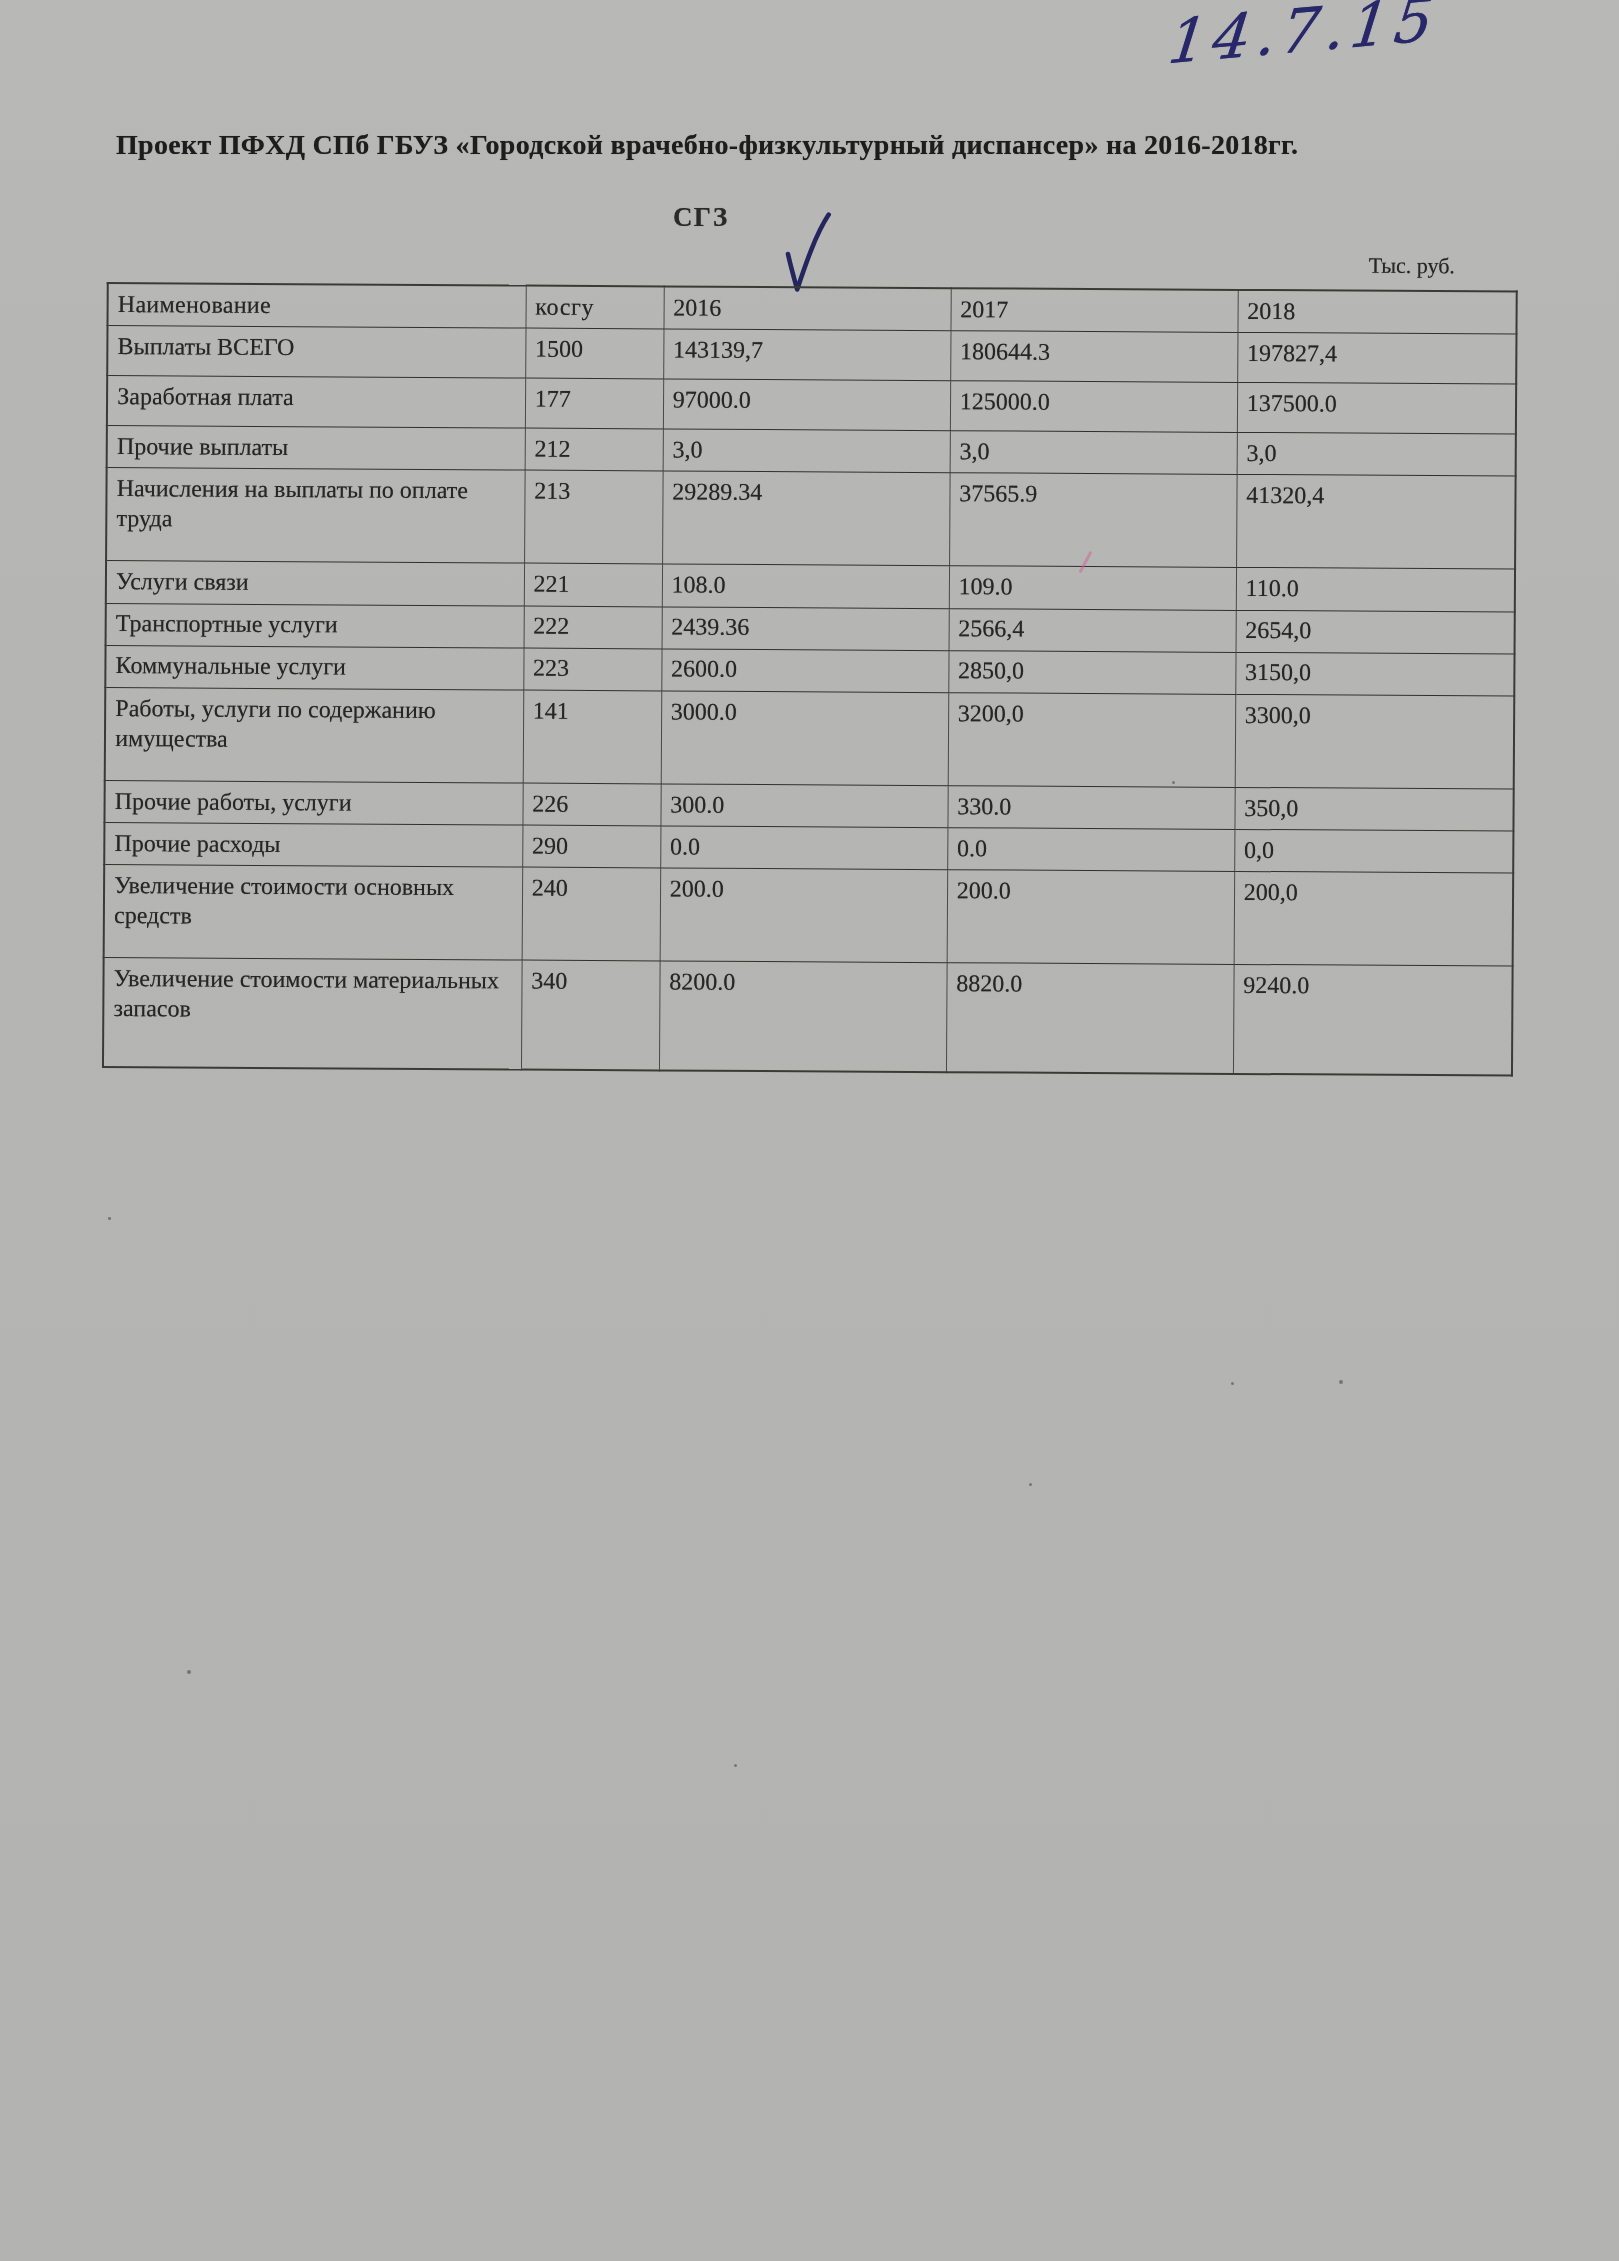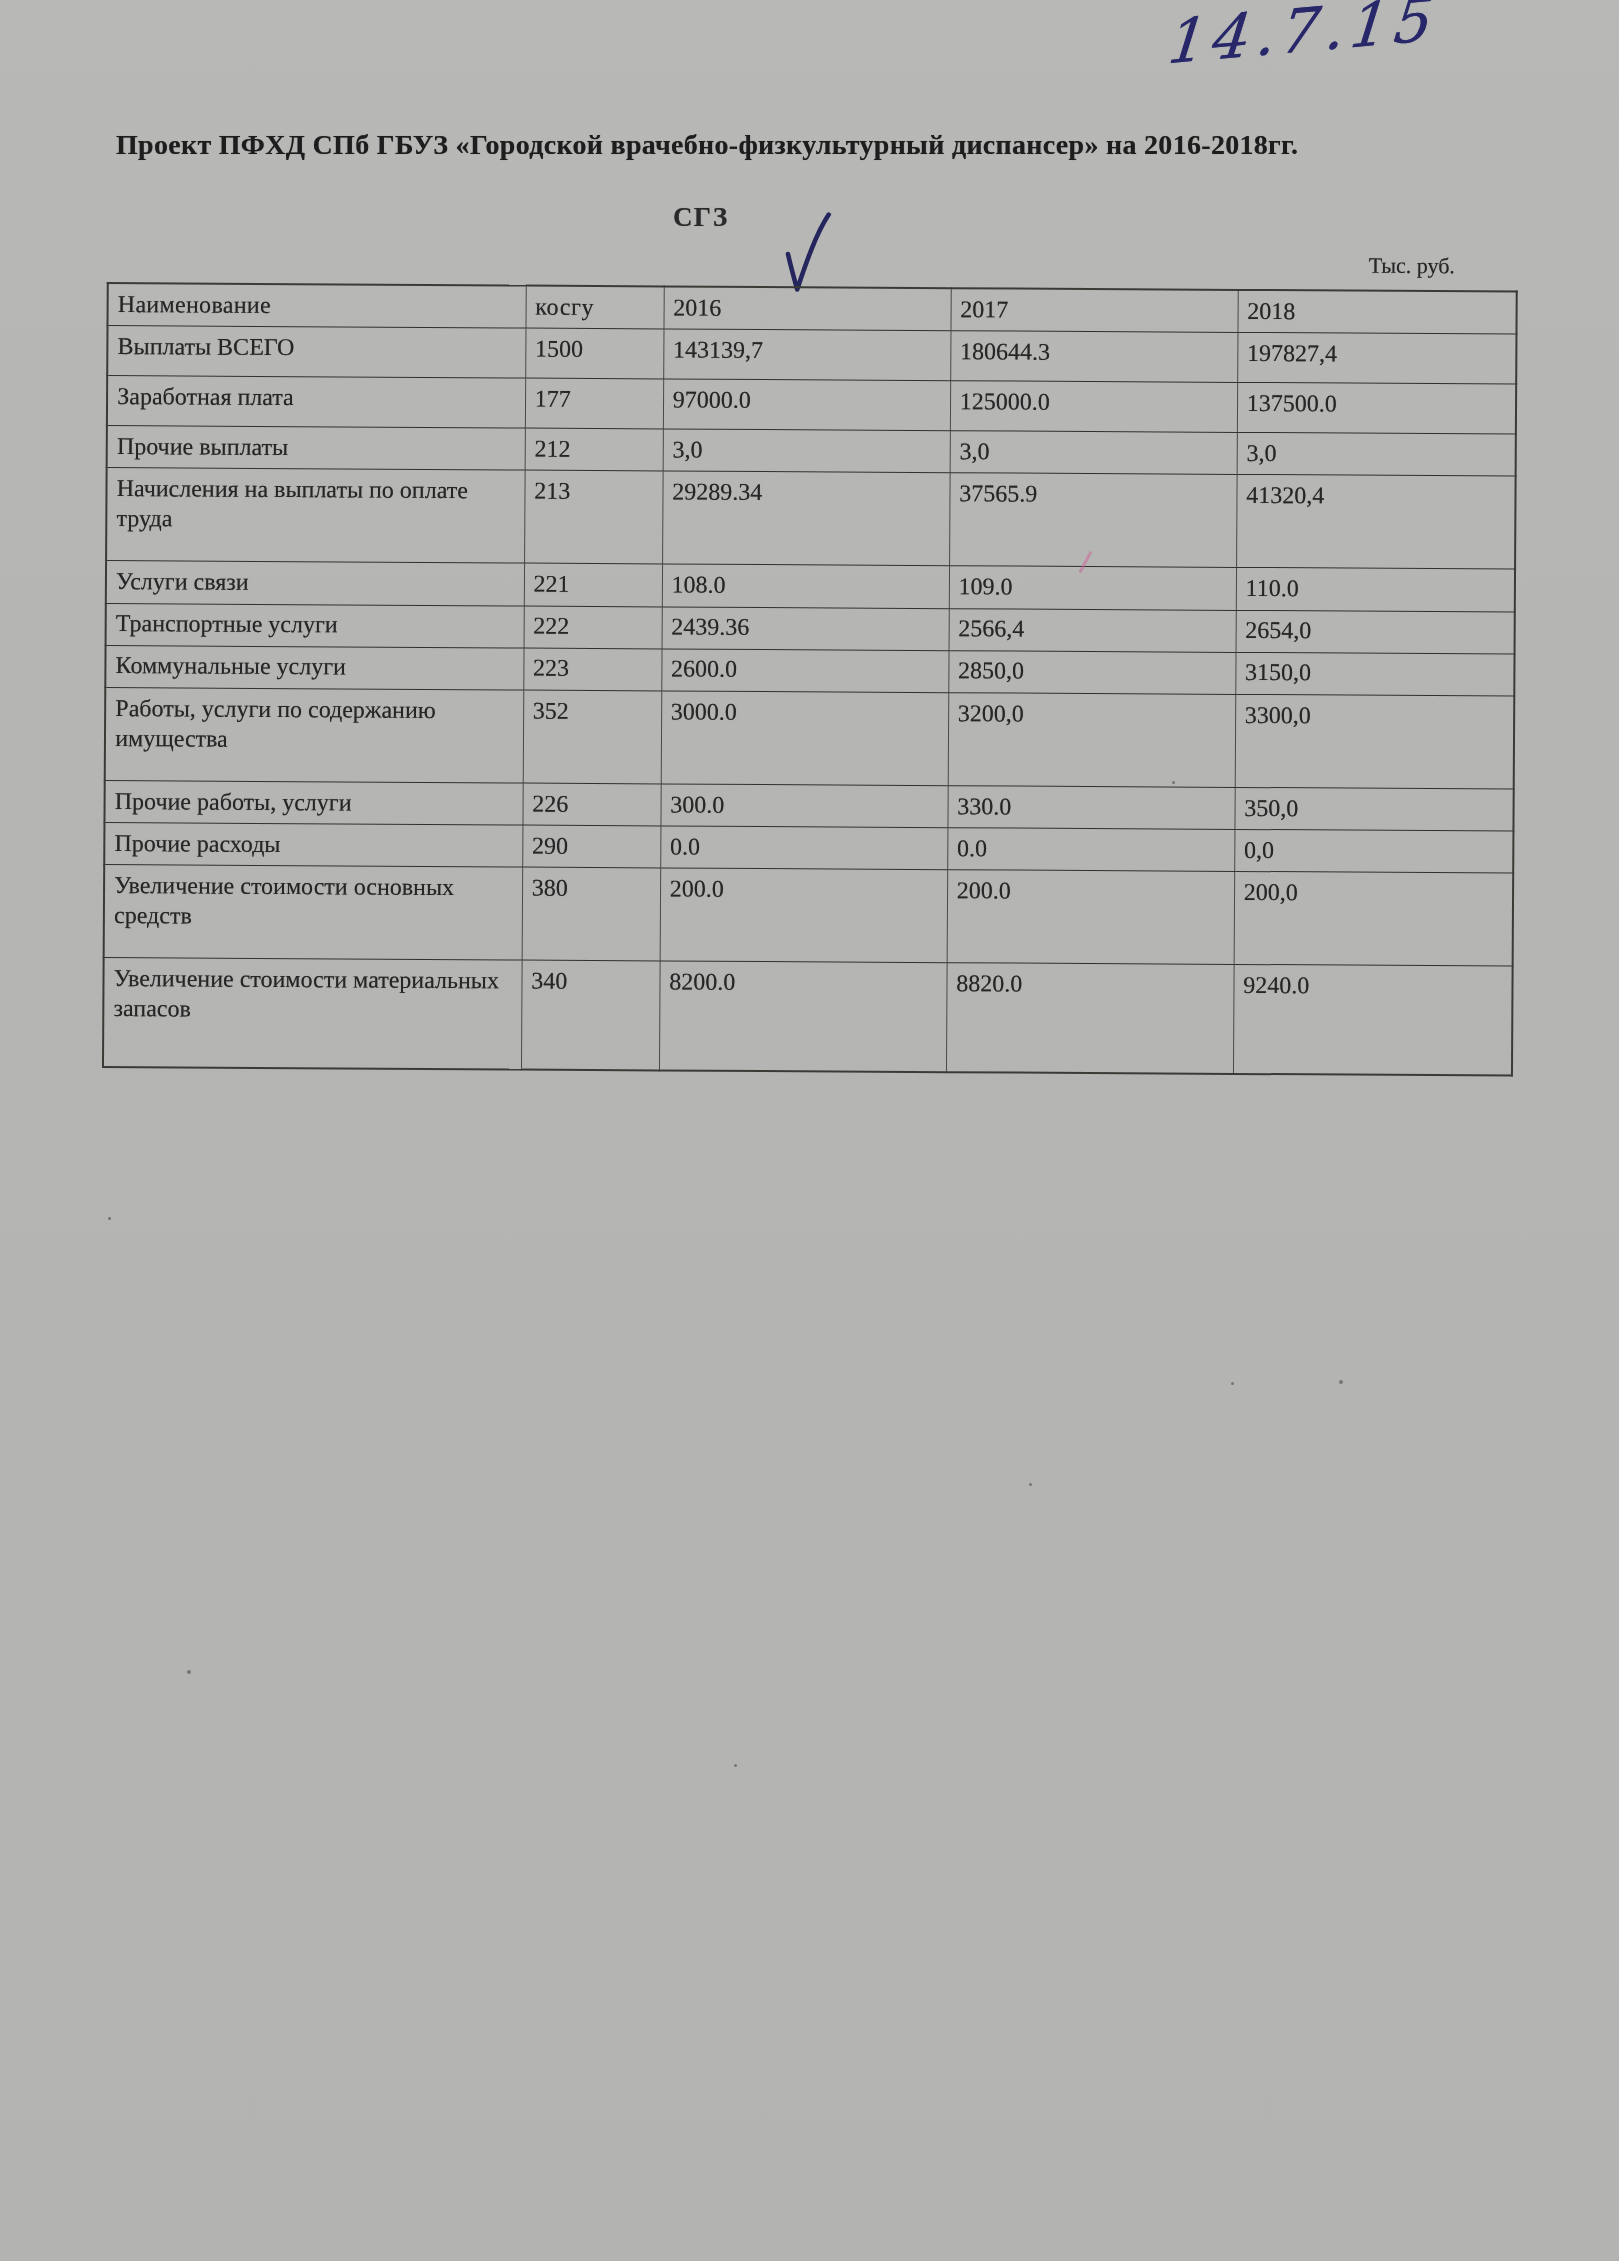--- a/index.html
+++ b/index.html
@@ -144,42 +144,42 @@
         </tr>
         <tr class="r">
           <td class="name">Коммунальные услуги</td>
           <td class="code">223</td>
           <td class="num">2600.0</td>
           <td class="num">2850,0</td>
           <td class="num">3150,0</td>
         </tr>
         <tr class="r-two">
           <td class="name">Работы, услуги по содержанию имущества</td>
-          <td class="code">352</td>
+          <td class="code">141</td>
           <td class="num">3000.0</td>
           <td class="num">3200,0</td>
           <td class="num">3300,0</td>
         </tr>
         <tr class="r">
           <td class="name">Прочие работы, услуги</td>
           <td class="code">226</td>
           <td class="num">300.0</td>
           <td class="num">330.0</td>
           <td class="num">350,0</td>
         </tr>
         <tr class="r">
           <td class="name">Прочие расходы</td>
           <td class="code">290</td>
           <td class="num">0.0</td>
           <td class="num">0.0</td>
           <td class="num">0,0</td>
         </tr>
         <tr class="r-two">
           <td class="name">Увеличение стоимости основных средств</td>
-          <td class="code">380</td>
+          <td class="code">240</td>
           <td class="num">200.0</td>
           <td class="num">200.0</td>
           <td class="num">200,0</td>
         </tr>
         <tr class="r-last">
           <td class="name">Увеличение стоимости материальных запасов</td>
           <td class="code">340</td>
           <td class="num">8200.0</td>
           <td class="num">8820.0</td>
           <td class="num">9240.0</td>

